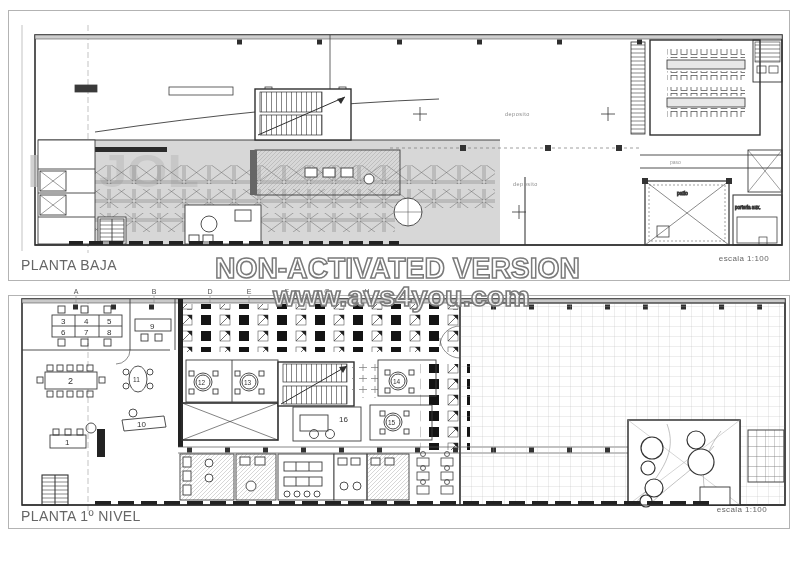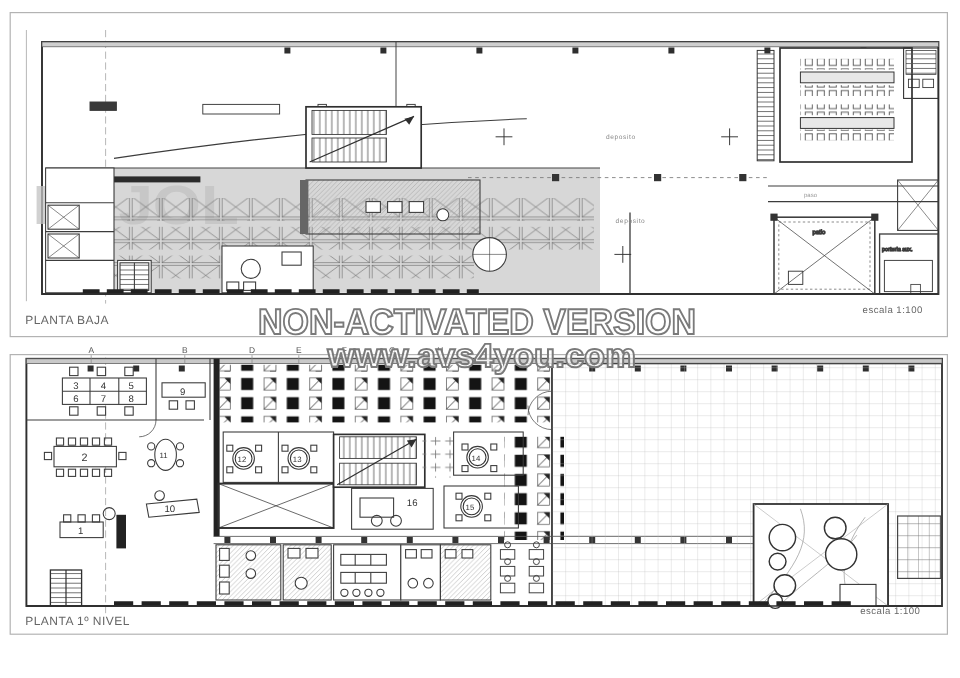--- a/index.html
+++ b/index.html
@@ -2,21 +2,21 @@
 <html><head>
 <meta charset="utf-8">
 <style>
   html,body{margin:0;padding:0;background:#ffffff;}
   .page{position:relative;width:800px;height:565px;background:#ffffff;overflow:hidden;
         font-family:"Liberation Sans",sans-serif;}
   .sheet{position:absolute;border:1px solid #b3b3b3;background:#ffffff;}
   .sheet-top{left:8px;top:10px;width:780px;height:269px;}
   .sheet-bottom{left:8px;top:295px;width:780px;height:232px;}
   .sheet svg{position:absolute;left:0;top:0;}
-  .plan-label{position:absolute;color:#666;font-size:10px;letter-spacing:.4px;white-space:nowrap;}
+  .plan-label{position:absolute;color:#666;font-size:14px;letter-spacing:.4px;white-space:nowrap;}
   .plan-label.title-top{left:12px;bottom:7px;}
   .plan-label.scale-top{right:20px;bottom:17px;font-size:8px;}
   .plan-label.title-bottom{left:12px;bottom:4px;margin-top:19px;}
   .plan-label.scale-bottom{right:22px;bottom:14px;font-size:8px;}
   .overlay{position:absolute;left:0;top:0;pointer-events:none;}
   text{font-family:"Liberation Sans",sans-serif;}
 </style>
 </head>
 <body>
 

